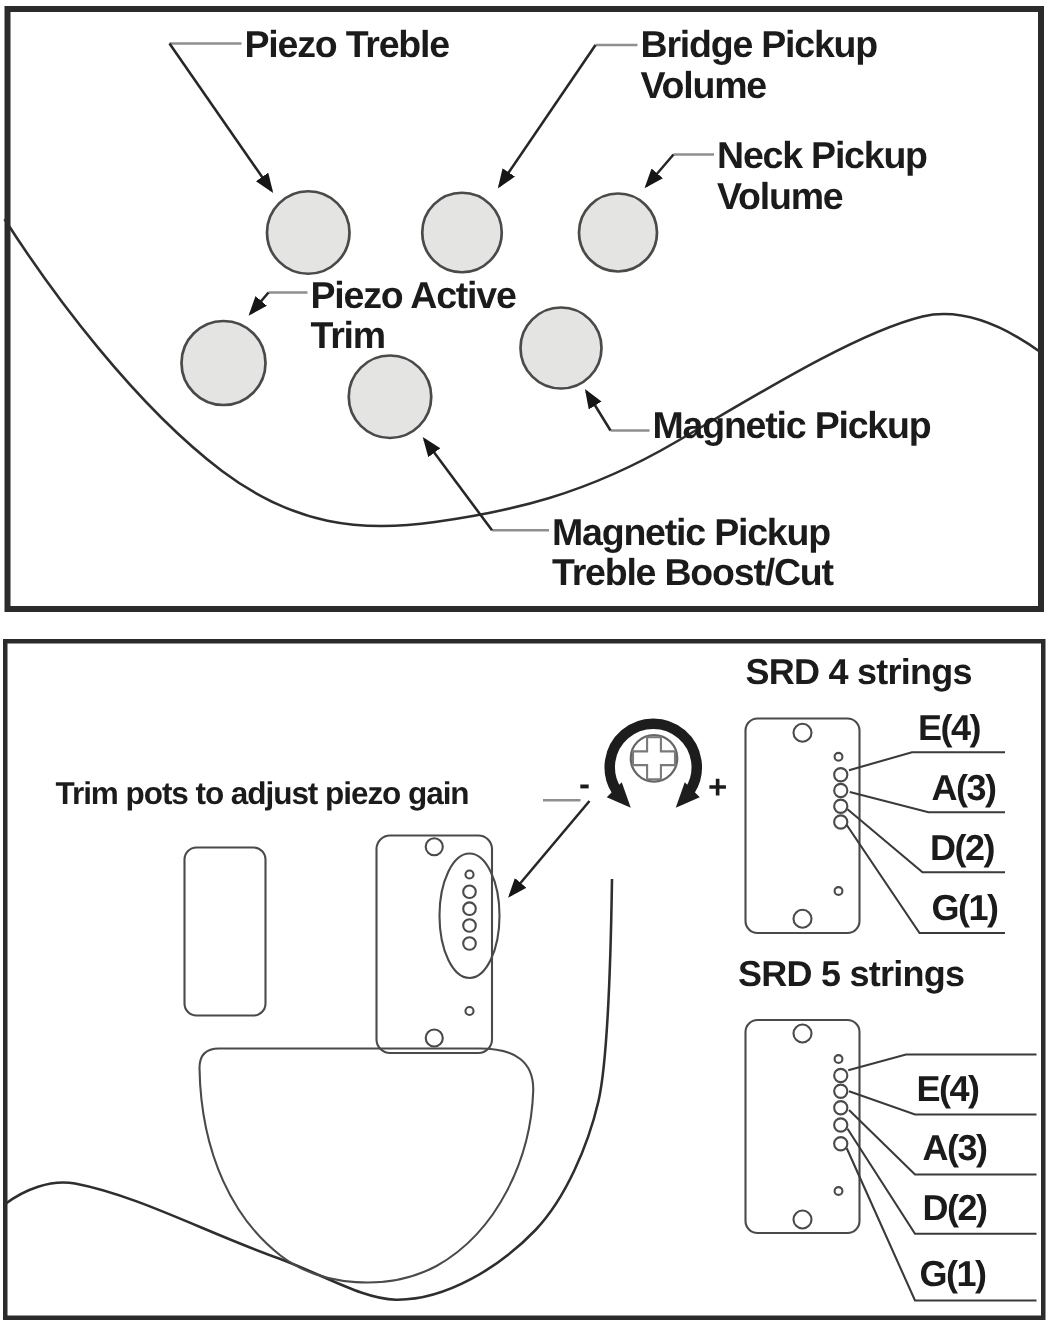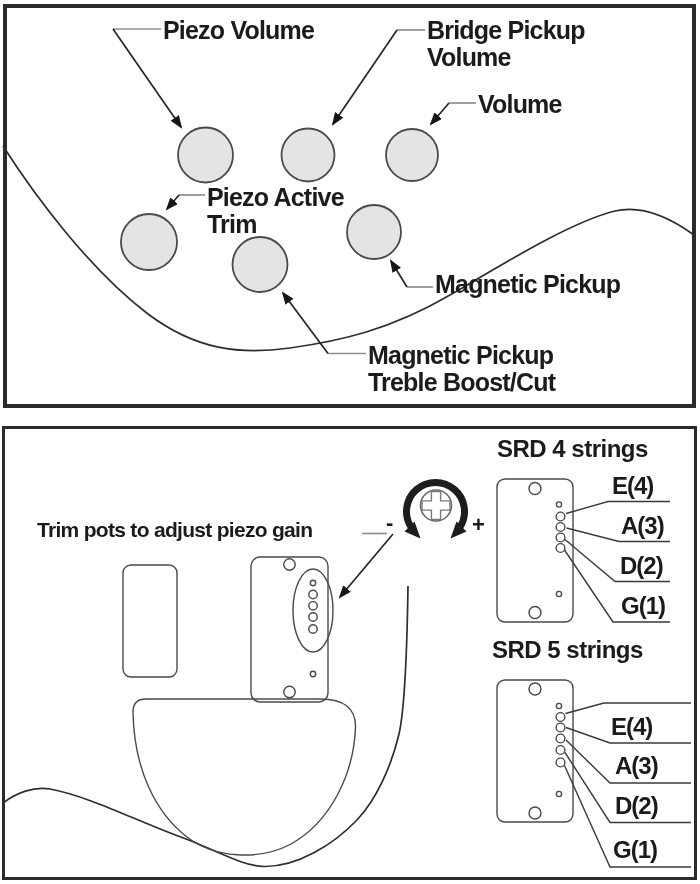--- a/index.html
+++ b/index.html
@@ -130,28 +130,29 @@
     </g>
     <g stroke="#3a3a3a" stroke-width="1.4" fill="none">
       <path d="M 691 703 L 604 703 L 565.5 713.5"></path>
       <path d="M 691 743 L 610 743 L 566 727.5"></path>
       <path d="M 691 783 L 610 783 L 566 740"></path>
       <path d="M 691 822.5 L 610 822.5 L 565 752.5"></path>
       <path d="M 691 867 L 610 867 L 564.5 765.5"></path>
     </g>
   </svg>
 
-  <div class="lbl t-label" style="left:163px;top:17px">Piezo Volume</div>
+  <div class="lbl t-label" style="left:163px;top:17px">Piezo Treble</div>
 
   <div class="lbl t-label" style="left:427px;top:17px">
     <span>Bridge Pickup</span>
     <span>Volume</span>
   </div>
 
   <div class="lbl t-label" style="left:478px;top:91px">
+    <span>Neck Pickup</span>
     <span>Volume</span>
   </div>
 
   <div class="lbl t-label" style="left:207px;top:184px">
     <span>Piezo Active</span>
     <span>Trim</span>
   </div>
 
   <div class="lbl t-label" style="left:435px;top:271px">
     <span>Magnetic Pickup</span>

